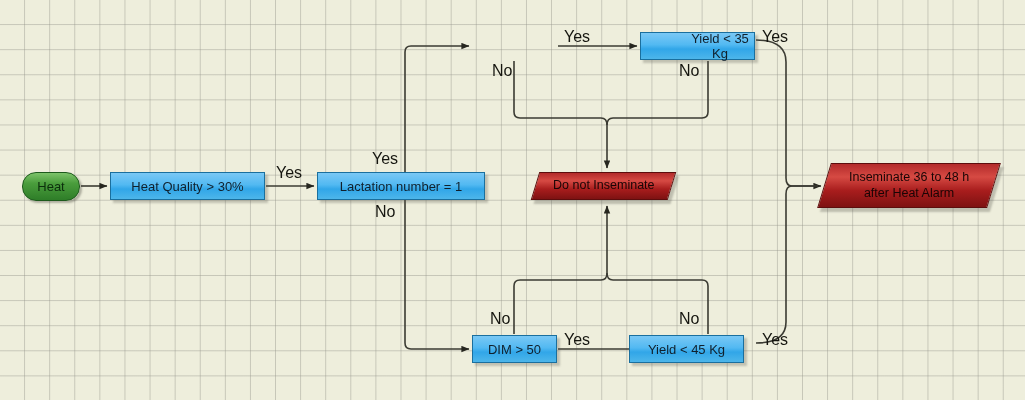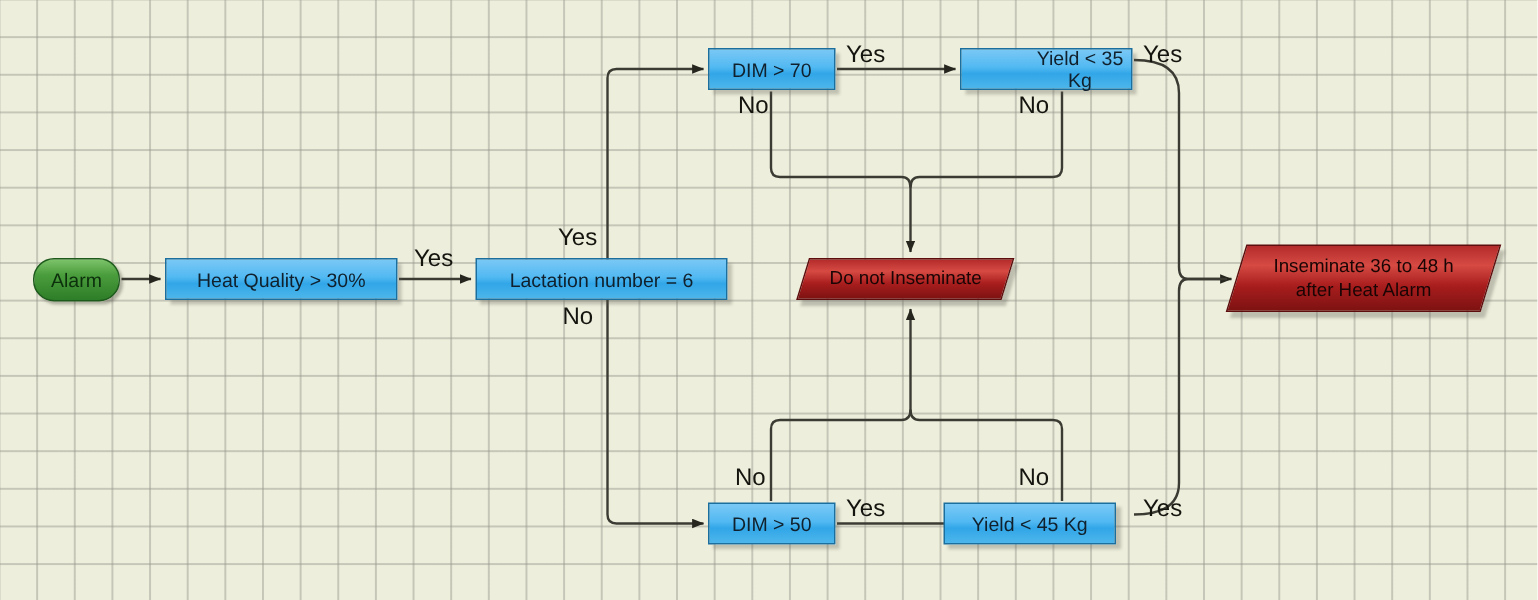--- a/index.html
+++ b/index.html
@@ -115,34 +115,31 @@
       <path d="M607,273 Q607,280 613,280 L702,280 Q708,280 708,286 L708,334" marker-end="none"></path>
       <path d="M514,334 L514,286 Q514,280 520,280 L601,280 Q607,280 607,273 L607,206"></path>
 
       <path d="M756,40 Q786,40 786,62 L786,178 Q786,186 792,186 L821,186"></path>
 
       <path d="M756,343 Q786,343 786,322 L786,194 Q786,186 792,186 L818,186" marker-end="none"></path>
     </g>
   </svg>
 
   <div class="node start-node" style="left:22px; top:172px; width:58px; height:29px;">
-    <span>Alarm</span>
+    <span>Heat</span>
   </div>
 
   <div class="node decision-node" style="left:110px; top:172px; width:155px; height:28px;">
     <span>Heat Quality &gt; 30%</span>
   </div>
 
   <div class="node decision-node" style="left:317px; top:172px; width:168px; height:28px;">
-    <span>Lactation number = 6</span>
+    <span>Lactation number = 1</span>
   </div>
 
-  <div class="node decision-node" style="left:472px; top:32px; width:85px; height:28px;">
-    <span>DIM &gt; 70</span>
-  </div>
 
   <div class="node decision-node" style="left:640px; top:32px; width:115px; height:28px;padding-left:45px;">
     <span>Yield &lt; 35 Kg</span>
   </div>
 
   <div class="node decision-node" style="left:472px; top:335px; width:85px; height:28px;text-align:center;">
     <span>DIM &gt; 50</span>
   </div>
 
   <div class="node decision-node" style="left:629px; top:335px; width:115px; height:28px;">

